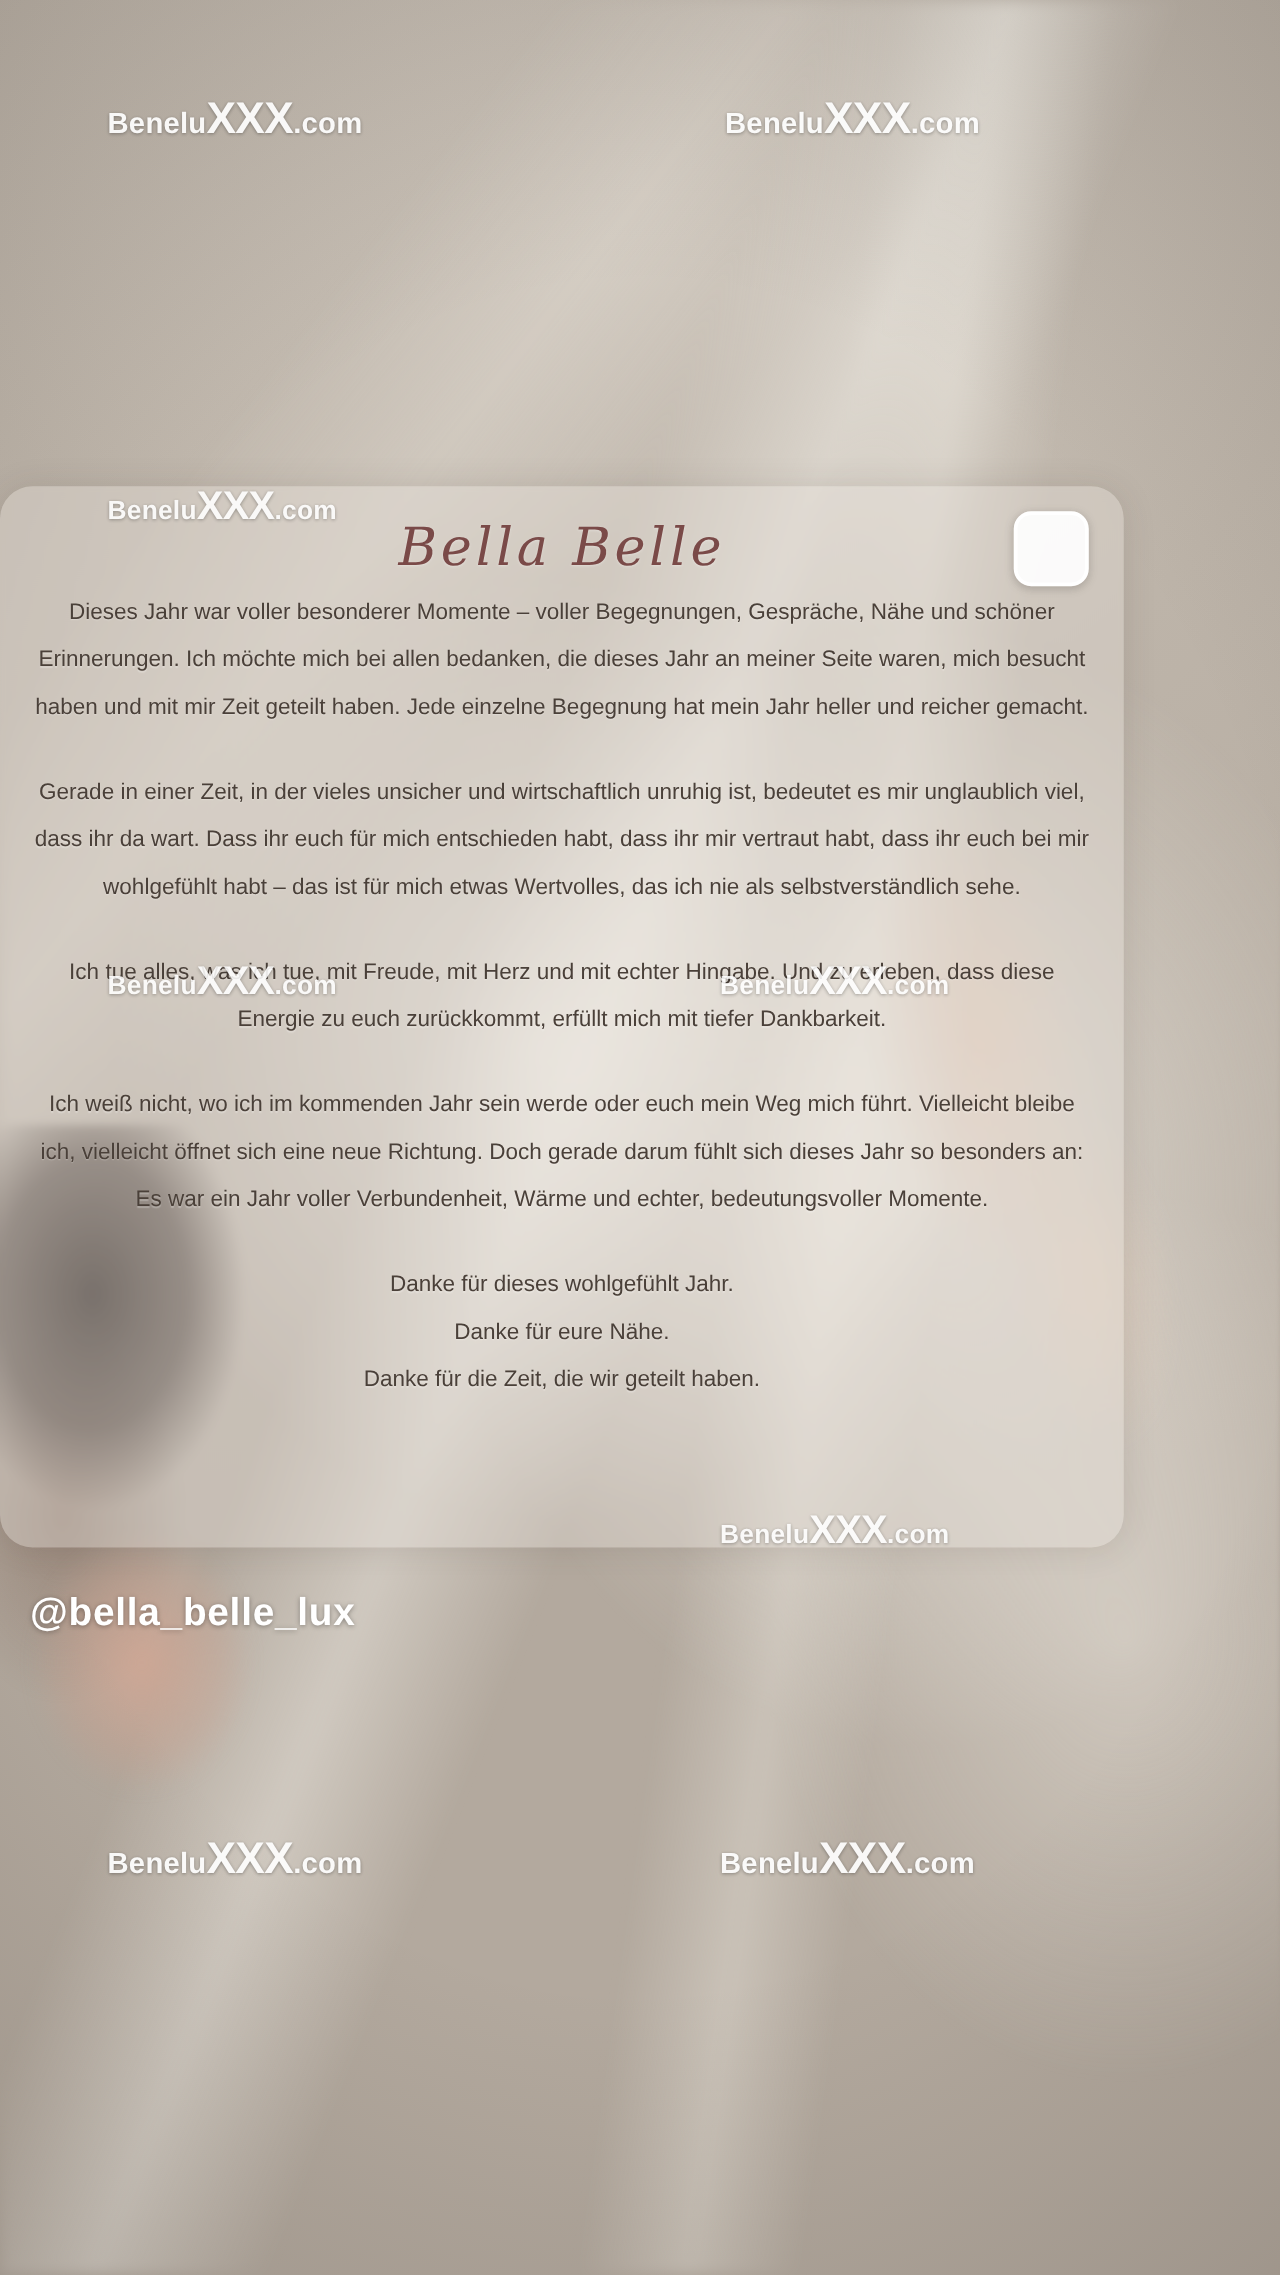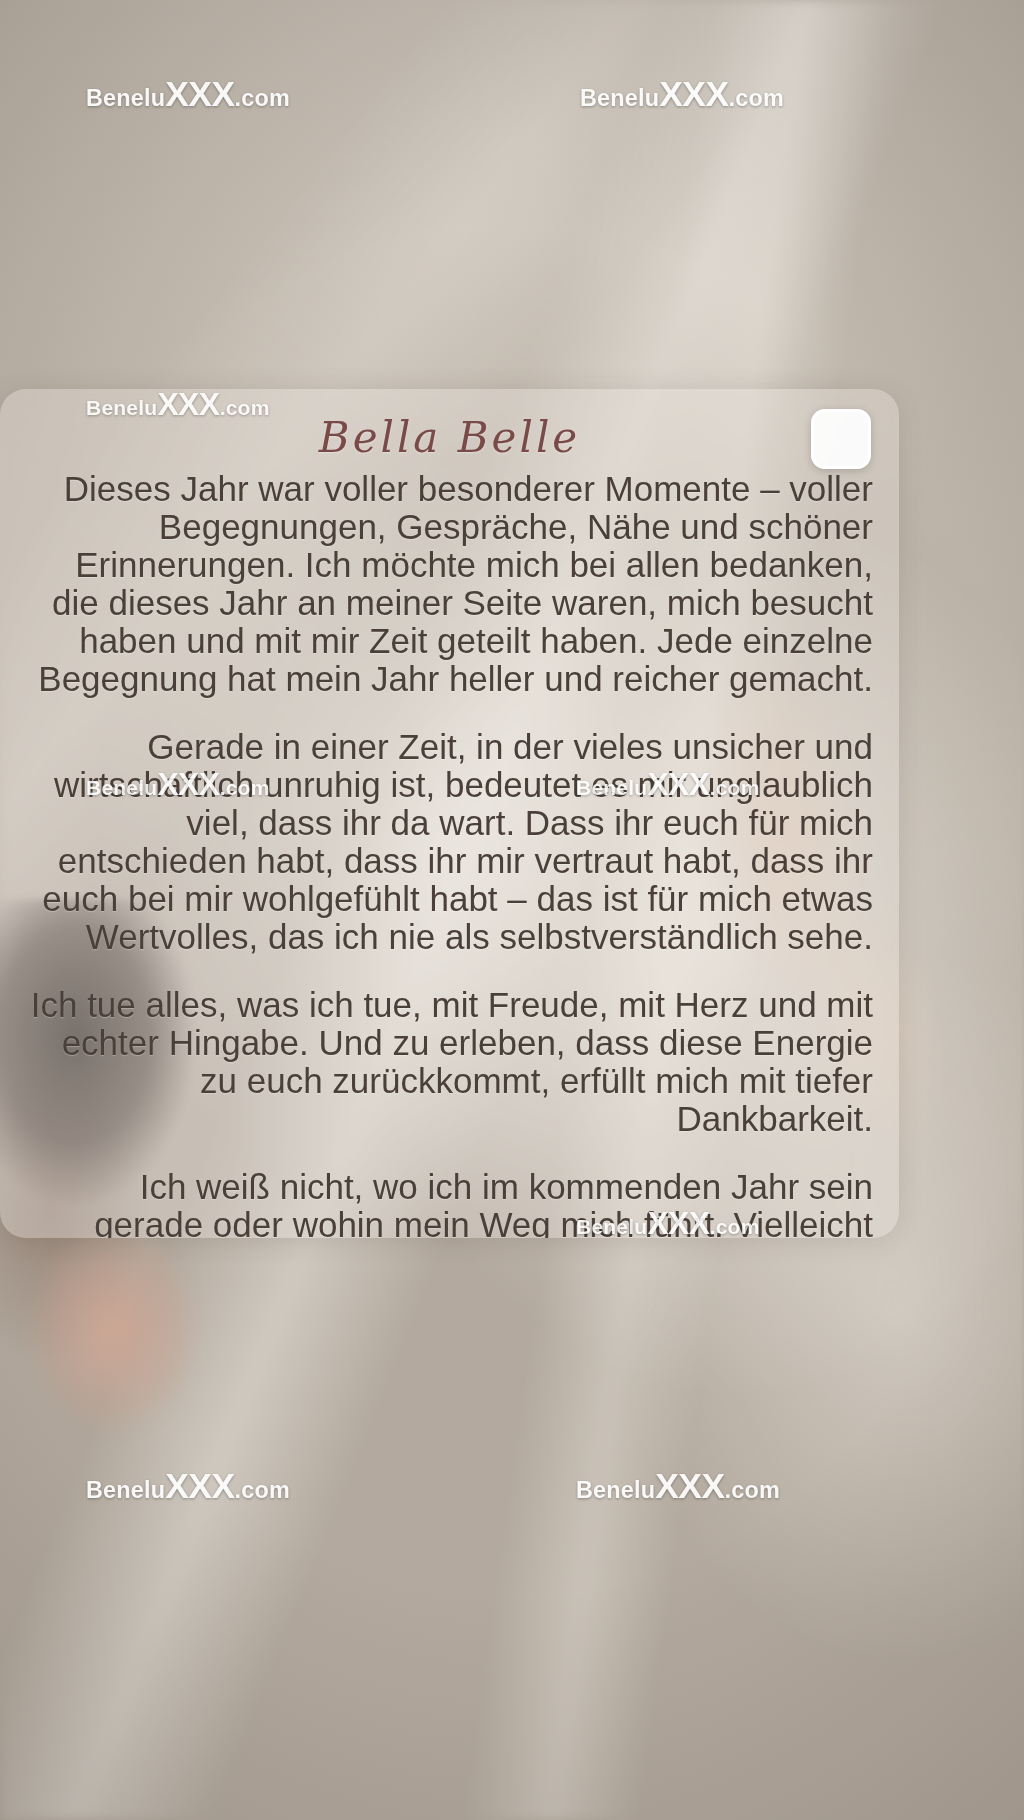--- a/index.html
+++ b/index.html
@@ -120,22 +120,22 @@
     text-align: center;
     font-family: "DejaVu Serif", serif;
     font-style: italic;
     font-size: 42px;
     letter-spacing: 3px;
     color: #7a4a48;
     margin: 6px 0 8px 0;
     text-shadow: 0 1px 2px rgba(255,255,255,.35);
   }
   .card-body {
-    text-align: right;
-    font-size: 35px;
+    text-align: center;
+    font-size: 18px;
     line-height: 38px;
     color: #4a4039;
     text-shadow: 0 1px 1px rgba(255,255,255,.28);
   }
   .card-body p { margin: 0 0 30px 0; }
   .card-body p:last-child { margin-bottom: 0; }
   .closing { line-height: 38px; }
 
   
   .sticker {
@@ -174,31 +174,33 @@
   <div class="arm-light"></div>
   <div class="bg-layer vignette"></div>
 
   <div class="card">
     <div class="card-inner">
       <div class="card-title">Bella  Belle</div>
       <div class="card-body">
         <p>Dieses Jahr war voller besonderer Momente – voller Begegnungen, Gespräche, Nähe und schöner Erinnerungen. Ich möchte mich bei allen bedanken, die dieses Jahr an meiner Seite waren, mich besucht haben und mit mir Zeit geteilt haben. Jede einzelne Begegnung hat mein Jahr heller und reicher gemacht.</p>
         <p>Gerade in einer Zeit, in der vieles unsicher und wirtschaftlich unruhig ist, bedeutet es mir unglaublich viel, dass ihr da wart. Dass ihr euch für mich entschieden habt, dass ihr mir vertraut habt, dass ihr euch bei mir wohlgefühlt habt – das ist für mich etwas Wertvolles, das ich nie als selbstverständlich sehe.</p>
         <p>Ich tue alles, was ich tue, mit Freude, mit Herz und mit echter Hingabe. Und zu erleben, dass diese Energie zu euch zurückkommt, erfüllt mich mit tiefer Dankbarkeit.</p>
-        <p>Ich weiß nicht, wo ich im kommenden Jahr sein gerade oder wohin mein Weg mich führt. Vielleicht bleibe ich, vielleicht öffnet sich eine neue Richtung. Doch gerade darum fühlt sich dieses Jahr so besonders an: Es war ein Jahr voller Verbundenheit, Wärme und echter, bedeutungsvoller Momente.</p>
+        <p>Ich weiß nicht, wo ich im kommenden Jahr sein werde oder euch mein Weg mich führt. Vielleicht bleibe ich, vielleicht öffnet sich eine neue Richtung. Doch gerade darum fühlt sich dieses Jahr so besonders an: Es war ein Jahr voller Verbundenheit, Wärme und echter, bedeutungsvoller Momente.</p>
         <div class="closing">
           <div>Danke für dieses wohlgefühlt Jahr.</div>
+          <div>Danke für eure Nähe.</div>
           <div>Danke für die Zeit, die wir geteilt haben.</div>
 
         </div>
       </div>
     </div>
     <div class="sticker"></div>
   </div>
 
+  <div class="handle">@bella_belle_lux</div>
 
   <div id="watermarks">
       <div class="wm wm-lg" style="left: 66px; top: 74px; color: rgb(255, 255, 255);"><span class="small">Benelu</span><span class="big">XXX</span><span class="small">.com</span></div>
       <div class="wm wm-lg" style="left: 560px; top: 74px; color: rgb(255, 255, 255);"><span class="small">Benelu</span><span class="big">XXX</span><span class="small">.com</span></div>
       <div class="wm wm-md" style="left: 66px; top: 386px; color: rgb(255, 255, 255);"><span class="small">Benelu</span><span class="big">XXX</span><span class="small">.com</span></div>
       <div class="wm wm-md" style="left: 66px; top: 766px; color: rgb(255, 255, 255);"><span class="small">Benelu</span><span class="big">XXX</span><span class="small">.com</span></div>
       <div class="wm wm-md" style="left: 556px; top: 766px; color: rgb(255, 255, 255);"><span class="small">Benelu</span><span class="big">XXX</span><span class="small">.com</span></div>
       <div class="wm wm-md" style="left: 556px; top: 1205px; color: rgb(255, 255, 255);"><span class="small">Benelu</span><span class="big">XXX</span><span class="small">.com</span></div>
       <div class="wm wm-lg" style="left: 66px; top: 1466px; color: rgb(255, 255, 255);"><span class="small">Benelu</span><span class="big">XXX</span><span class="small">.com</span></div>
       <div class="wm wm-lg" style="left: 556px; top: 1466px; color: rgb(255, 255, 255);"><span class="small">Benelu</span><span class="big">XXX</span><span class="small">.com</span></div>

